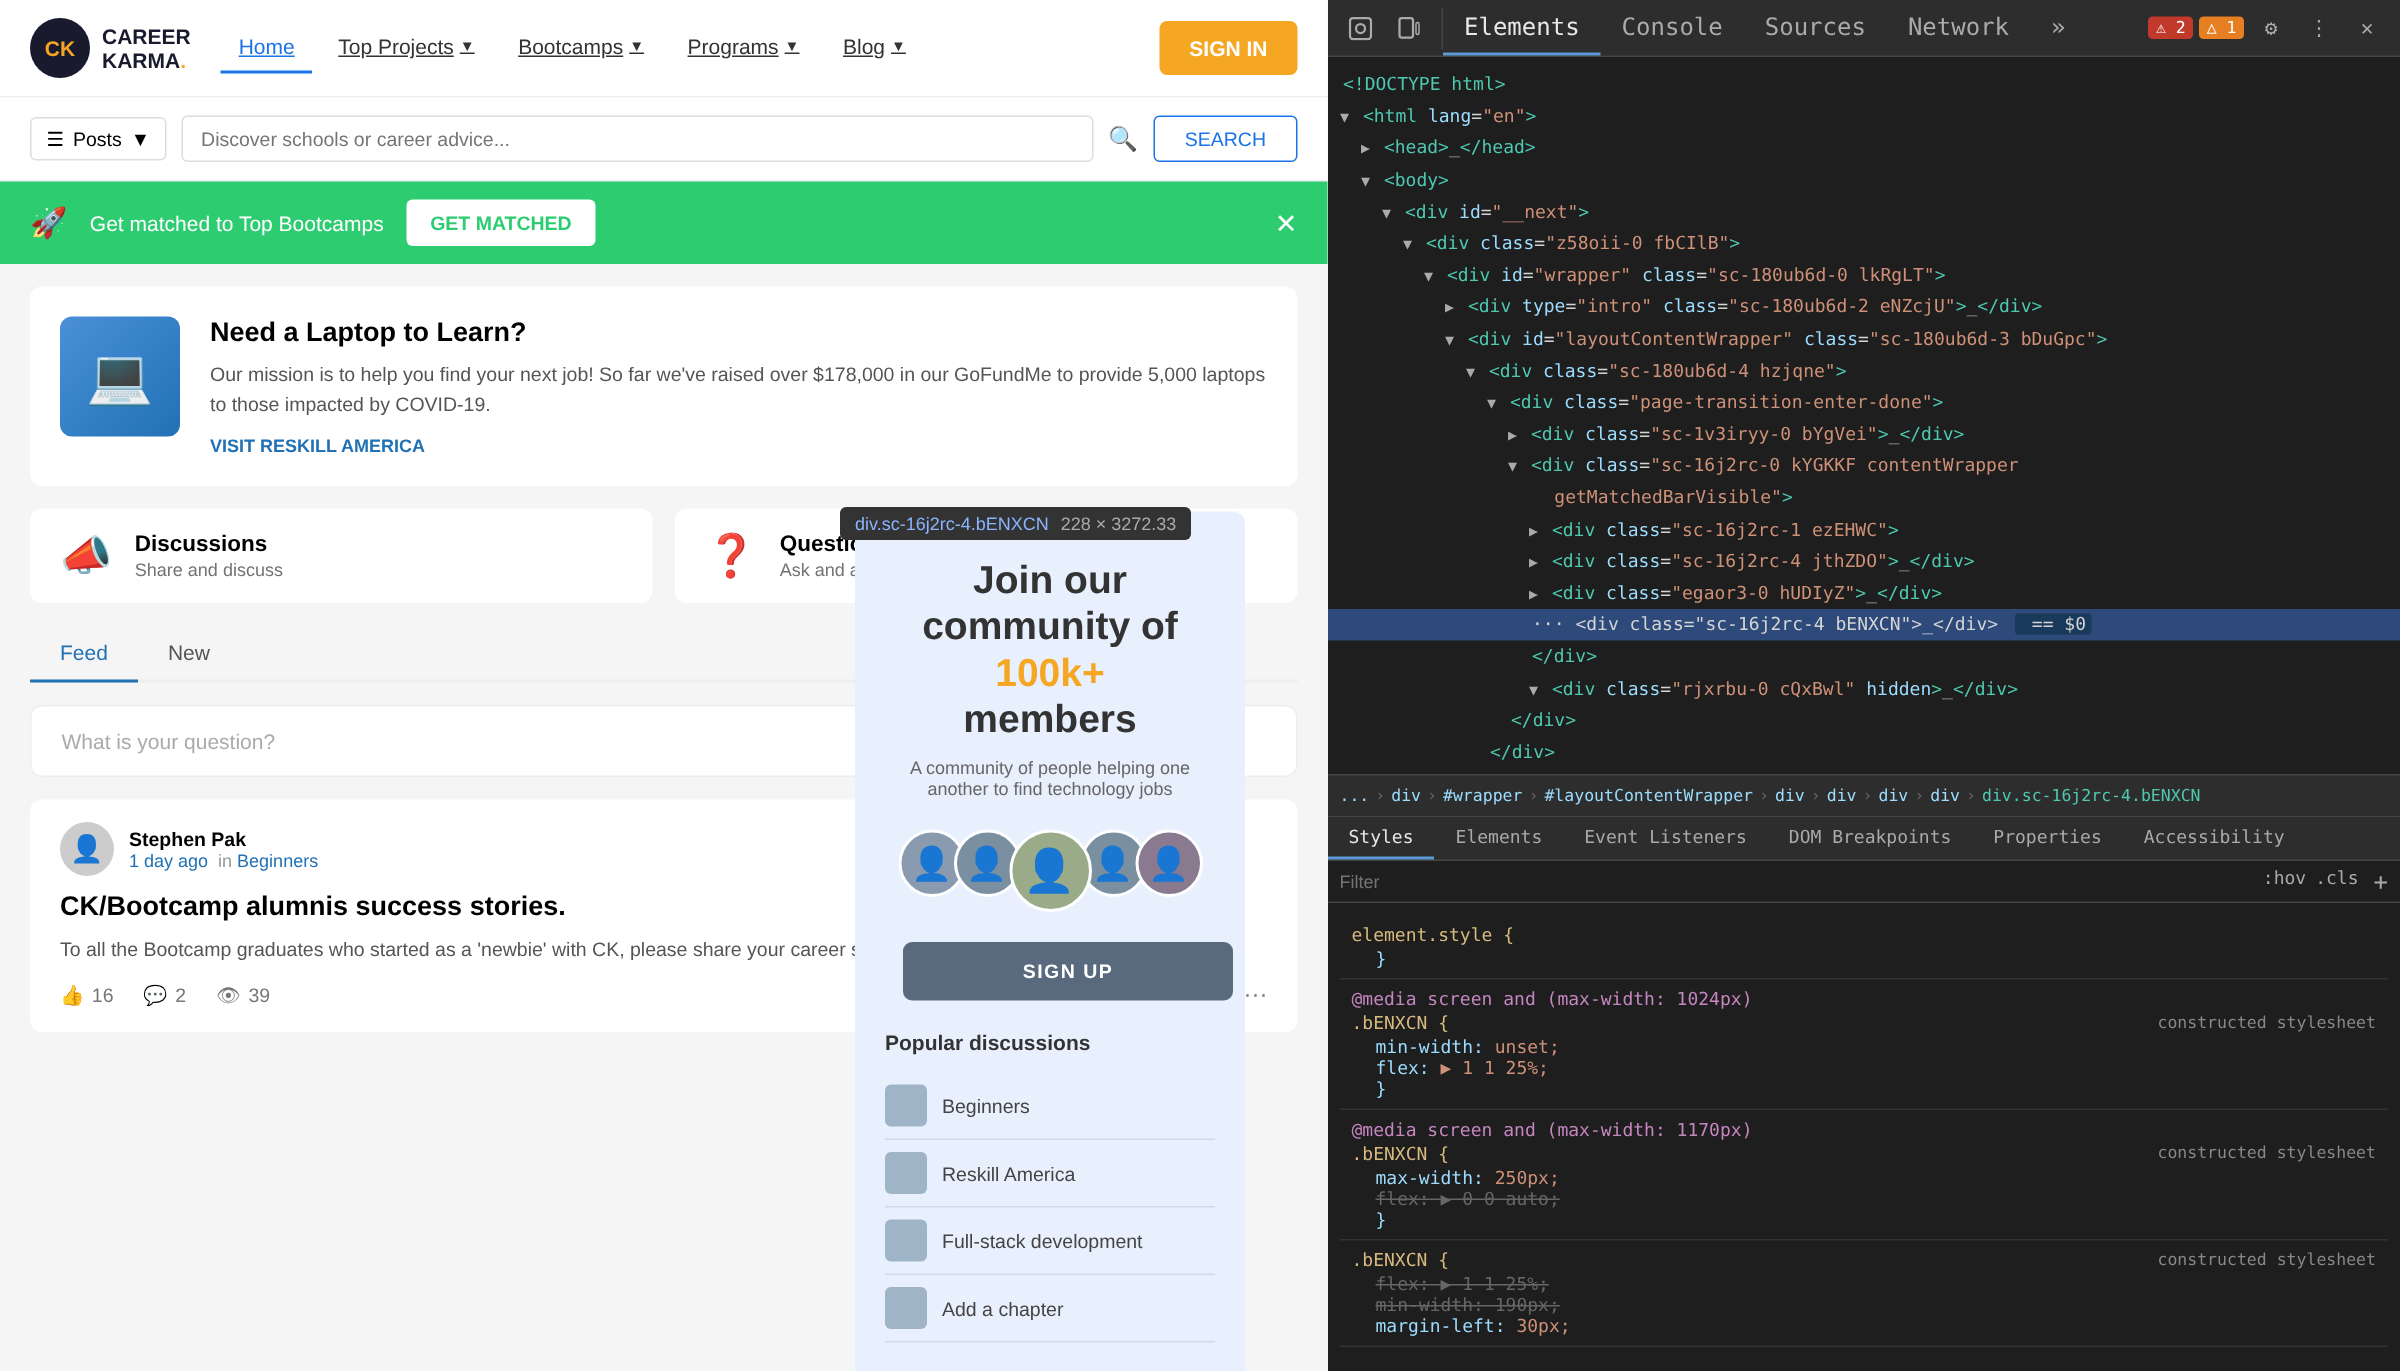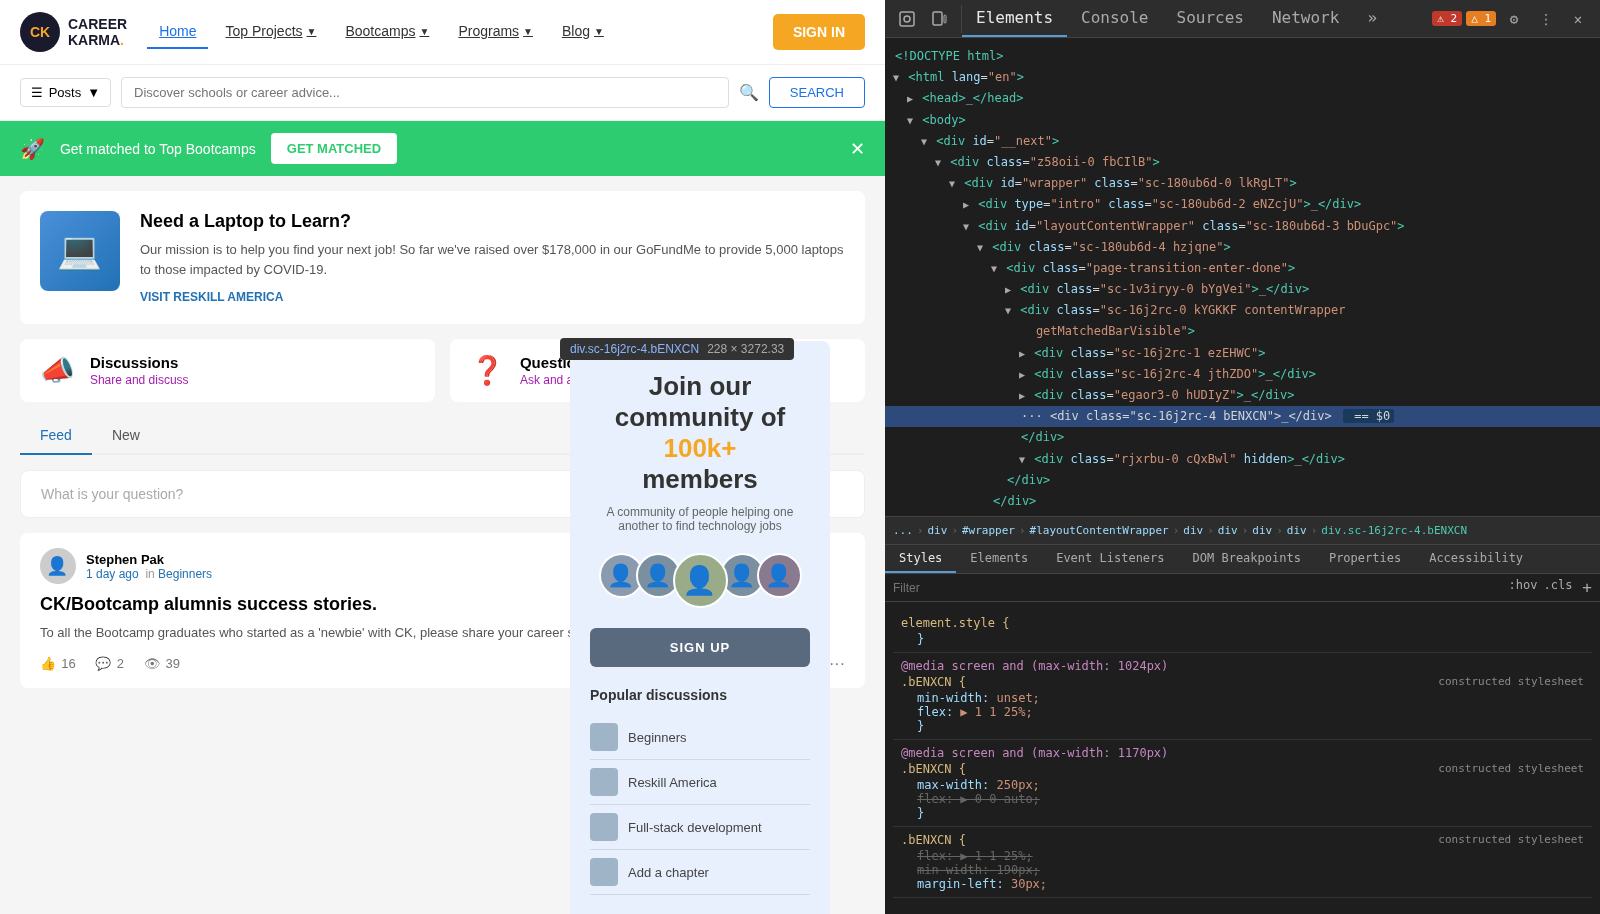--- a/index.html
+++ b/index.html
@@ -132,21 +132,21 @@
     }
     .community-card {
       background: white;
       border-radius: 8px;
       padding: 15px 20px;
       display: flex; align-items: center; gap: 15px;
       flex: 1; cursor: pointer;
     }
     .community-card-icon { font-size: 28px; }
     .community-card h3 { font-size: 15px; font-weight: 700; margin-bottom: 2px; }
-    .community-card p { font-size: 12px; color: #a21caf; }
+    .community-card p { font-size: 12px; color: #737373; }
 
     
     .tabs {
       display: flex; gap: 0; margin-bottom: 15px;
       border-bottom: 2px solid #eee;
     }
     .tab {
       padding: 10px 20px;
       cursor: pointer;
       font-size: 14px;
@@ -246,20 +246,21 @@
       background: #5a6a7e;
       color: white;
       border: none;
       padding: 12px 16px;
       width: 100%;
       border-radius: 6px;
       font-size: 13px;
       font-weight: 600;
       cursor: pointer;
       letter-spacing: 1px;
+      margin-left: 12px;
     }
     .popular-discussions { margin-top: 20px; text-align: left; }
     .popular-discussions h3 { font-size: 14px; font-weight: 600; margin-bottom: 12px; color: #333; }
     .disc-item { display: flex; align-items: center; gap: 10px; padding: 8px 0; border-bottom: 1px solid #d0d9ea; }
     .disc-icon { width: 28px; height: 28px; background: #a0b4c8; border-radius: 4px; flex-shrink: 0; }
     .disc-label { font-size: 13px; color: #444; }
 
     
     #devtools {
       width: 715px;

